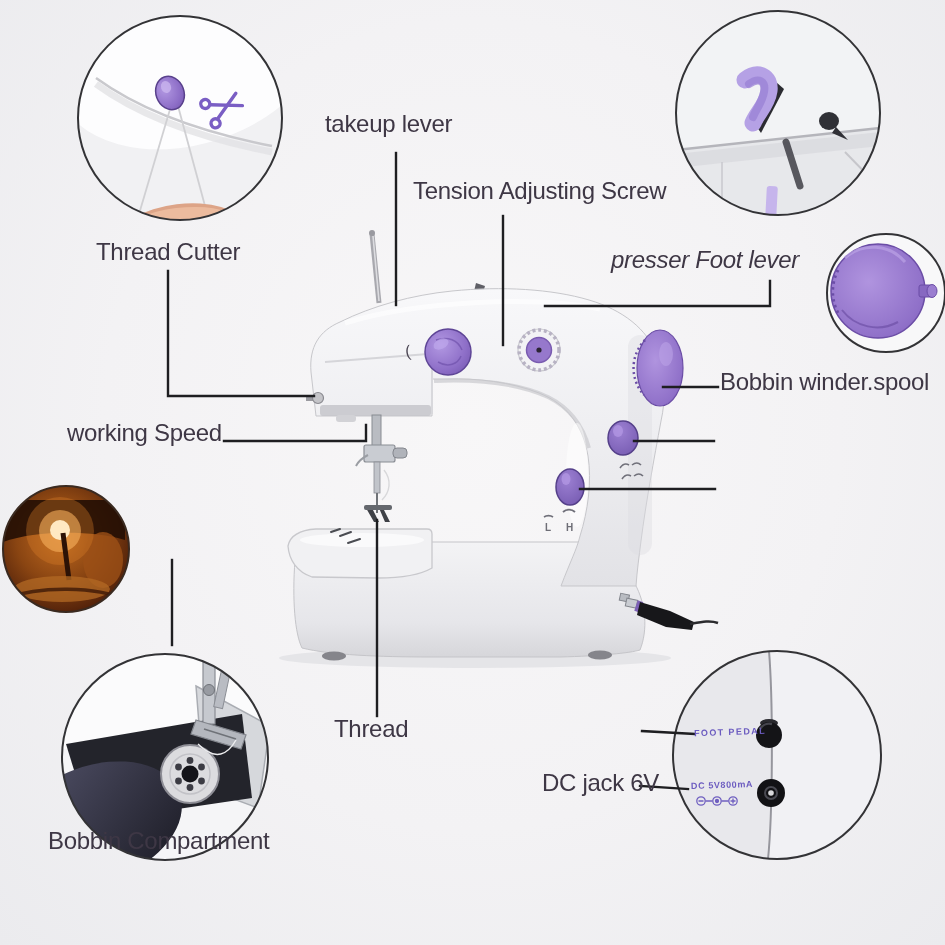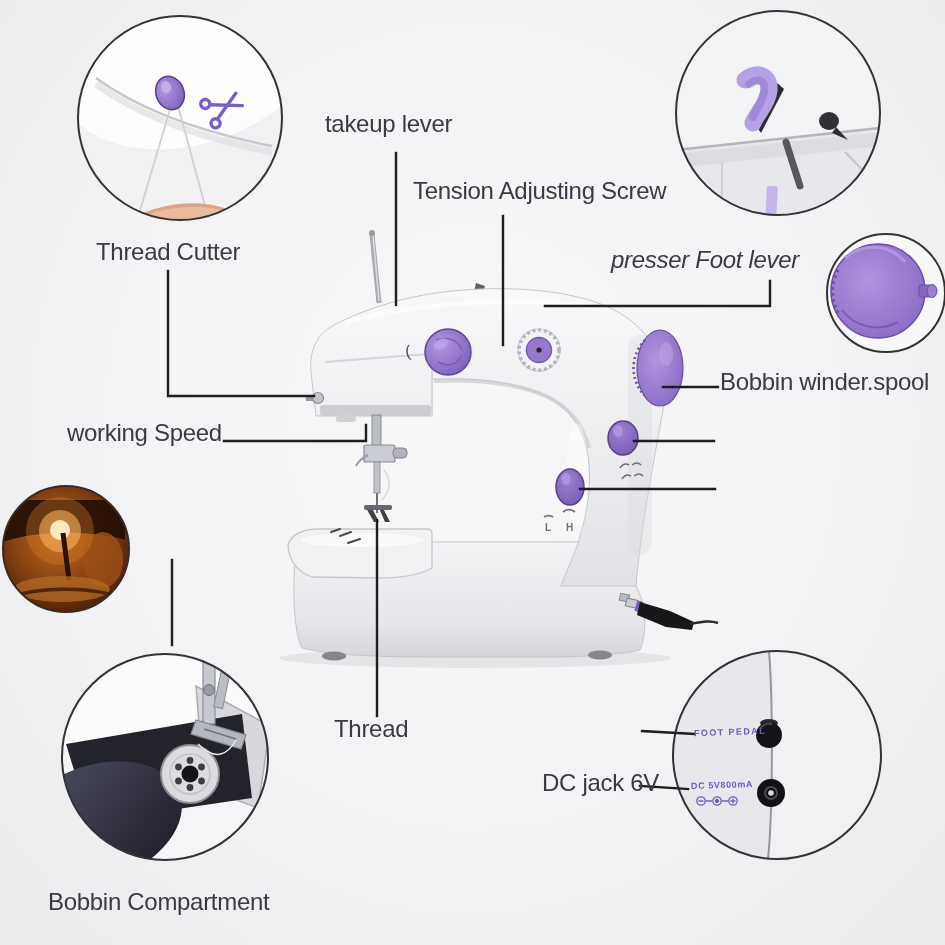--- a/index.html
+++ b/index.html
@@ -312,18 +312,18 @@
 </svg>
 
 <div class="label" style="left:325px;top:111px;">takeup lever</div>
 <div class="label" style="left:413px;top:178px;">Tension Adjusting Screw</div>
 <div class="label" style="left:611px;top:247px;font-style:italic;">presser Foot lever</div>
 <div class="label" style="left:96px;top:239px;">Thread Cutter</div>
 <div class="label" style="left:720px;top:369px;">Bobbin winder.spool</div>
 <div class="label" style="left:67px;top:420px;">working Speed</div>
 <div class="label" style="left:334px;top:716px;">Thread</div>
 <div class="label" style="left:522px;top:770px;margin-left:20px;">DC jack 6V</div>
-<div class="label" style="left:48px;top:889px;text-align:right;">Bobbin Compartment</div>
+<div class="label" style="left:48px;top:828px;text-align:right;">Bobbin Compartment</div>
 
 <div class="tiny" style="left:694px;top:727px;">FOOT PEDAL</div>
 <div class="tiny2" style="left:691px;top:780px;">DC 5V800mA</div>
 
 </div>
 
 </body></html>

